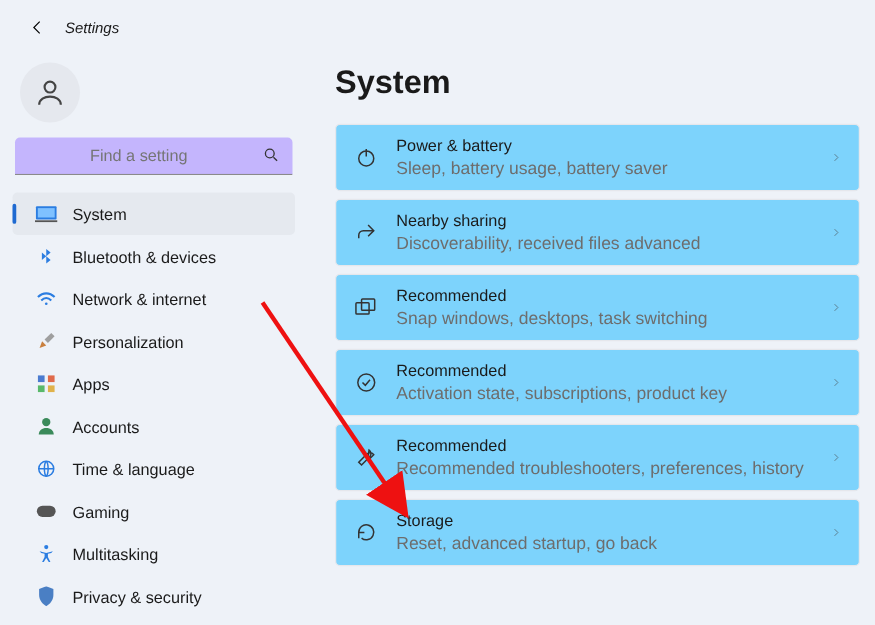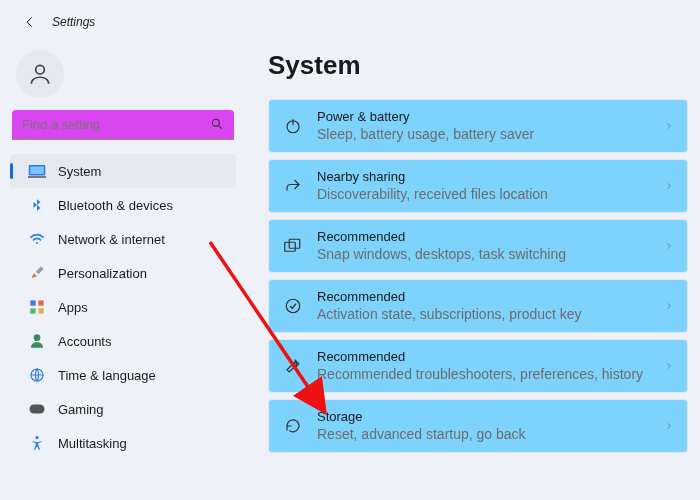--- a/index.html
+++ b/index.html
@@ -38,25 +38,26 @@
   }
   .search {
     position: relative;
     margin: 8px 2px 14px 2px;
   }
   .search input {
     width: 100%;
     height: 30px;
     border: none;
     border-bottom: 1.5px solid #8a8a8a;
-    background: #d946ef;
+    background: #c4b5fd;
     border-radius: 4px 4px 0 0;
     padding: 0 34px 0 10px;
     font-size: 13px;
     outline: none;
+    text-align: center;
   }
   .search .sicon {
     position: absolute; right: 10px; top: 7px;
   }
   .nav { list-style:none; }
   .nav li {
     display:flex; align-items:center;
     height: 34px;
     padding: 0 8px 0 8px;
     border-radius: 4px;
@@ -236,20 +237,29 @@
       <li>
           <span class="bar"></span>
         <span class="nicon">
             <svg width="16" height="16" viewBox="0 0 24 24" fill="#2b7de1">
               <circle cx="12" cy="4" r="2.5"></circle>
               <path d="M4 9l8 2 8-2-2 2-4 1v4l3 6h-2l-3-5-3 5H7l3-6v-4l-4-1z"></path>
             </svg>
           </span>
         <span>Multitasking</span>
       </li>
+      <li>
+          <span class="bar"></span>
+        <span class="nicon">
+            <svg width="14" height="16" viewBox="0 0 24 28" fill="#4a7fc4">
+              <path d="M12 0l10 4v8c0 8-5 13-10 16C7 25 2 20 2 12V4z"></path>
+            </svg>
+          </span>
+        <span>Privacy &amp; security</span>
+      </li>
     </ul>
   </aside>
 
   <main class="main">
     <h1 class="page-title">System</h1>
 
     <div class="cards">
 
       <div class="card">
         <span class="cicon">
@@ -272,21 +282,21 @@
 
       <div class="card">
         <span class="cicon">
             <svg width="18" height="18" viewBox="0 0 24 24" fill="none" stroke="#333" stroke-width="1.6">
               <path d="M14 4l6 6-6 6"></path>
               <path d="M20 10H9c-3 0-5 2-5 5v3"></path>
             </svg>
           </span>
         <div class="txt">
             <div class="ctitle">Nearby sharing</div>
-            <div class="csub">Discoverability, received files location</div>
+            <div class="csub">Discoverability, received files advanced</div>
           </div>
         <span class="chev">
             <svg width="8" height="12" viewBox="0 0 24 24" fill="none" stroke="#444" stroke-width="2">
               <path d="M8 4l8 8-8 8"></path>
             </svg>
           </span>
       </div>
 
       <div class="card">
         <span class="cicon">

